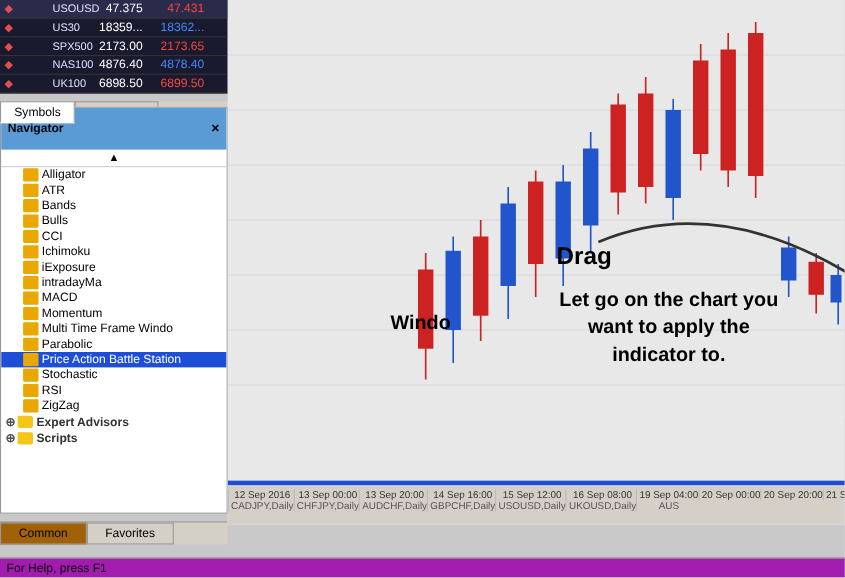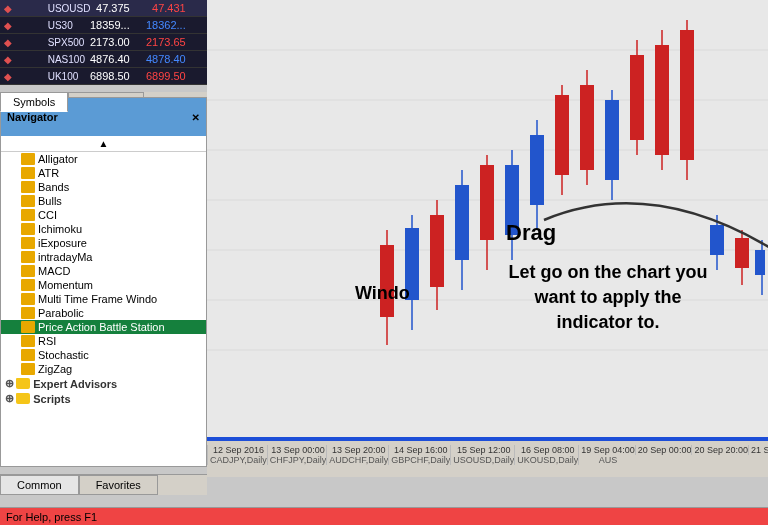--- a/index.html
+++ b/index.html
@@ -113,21 +113,21 @@
       align-items: center;
       padding: 1px 4px 1px 20px;
       font-size: 11px;
       color: #000;
       cursor: pointer;
       white-space: nowrap;
       overflow: hidden;
       text-overflow: ellipsis;
     }
     .nav-item.selected {
-      background: #15803d;
+      background: #1d4ed8;
       color: #ffffff;
     }
     .nav-item.category {
       padding-left: 4px;
       font-weight: bold;
       color: #333;
     }
     .nav-icon {
       width: 14px;
       height: 12px;
@@ -165,31 +165,31 @@
     }
     .bottom-tab {
       padding: 3px 16px;
       font-size: 11px;
       background: #d4d0c8;
       border: 1px solid #999;
       cursor: pointer;
       color: #000;
     }
     .bottom-tab.active {
-      background: #e5e5e5;
+      background: #a16207;
     }
 
     
     .status-bar {
       position: absolute;
       bottom: 0;
       left: 0;
       width: 768px;
       height: 18px;
-      background: #ef4444;
+      background: #a21caf;
       border-top: 1px solid #999;
       display: flex;
       align-items: center;
       padding: 0 6px;
       font-size: 11px;
       color: #000;
     }
 
     
     .chart-area {
@@ -371,25 +371,25 @@
       <div class="nav-item">
         <span class="nav-icon"></span>
         <span>Parabolic</span>
       </div>
       <div class="nav-item selected">
         <span class="nav-icon"></span>
         <span>Price Action Battle Station</span>
       </div>
       <div class="nav-item">
         <span class="nav-icon"></span>
+        <span>Stochastic</span>
+      </div>
+      <div class="nav-item">
+        <span class="nav-icon"></span>
         <span>RSI</span>
-      </div>
-      <div class="nav-item">
-        <span class="nav-icon"></span>
-        <span>Stochastic</span>
       </div>
       <div class="nav-item">
         <span class="nav-icon"></span>
         <span>ZigZag</span>
       </div>
       <div class="nav-item category">
         <span class="plus-icon">⊕</span>
         <span class="folder-icon"></span>
         <span>Expert Advisors</span>
       </div>

